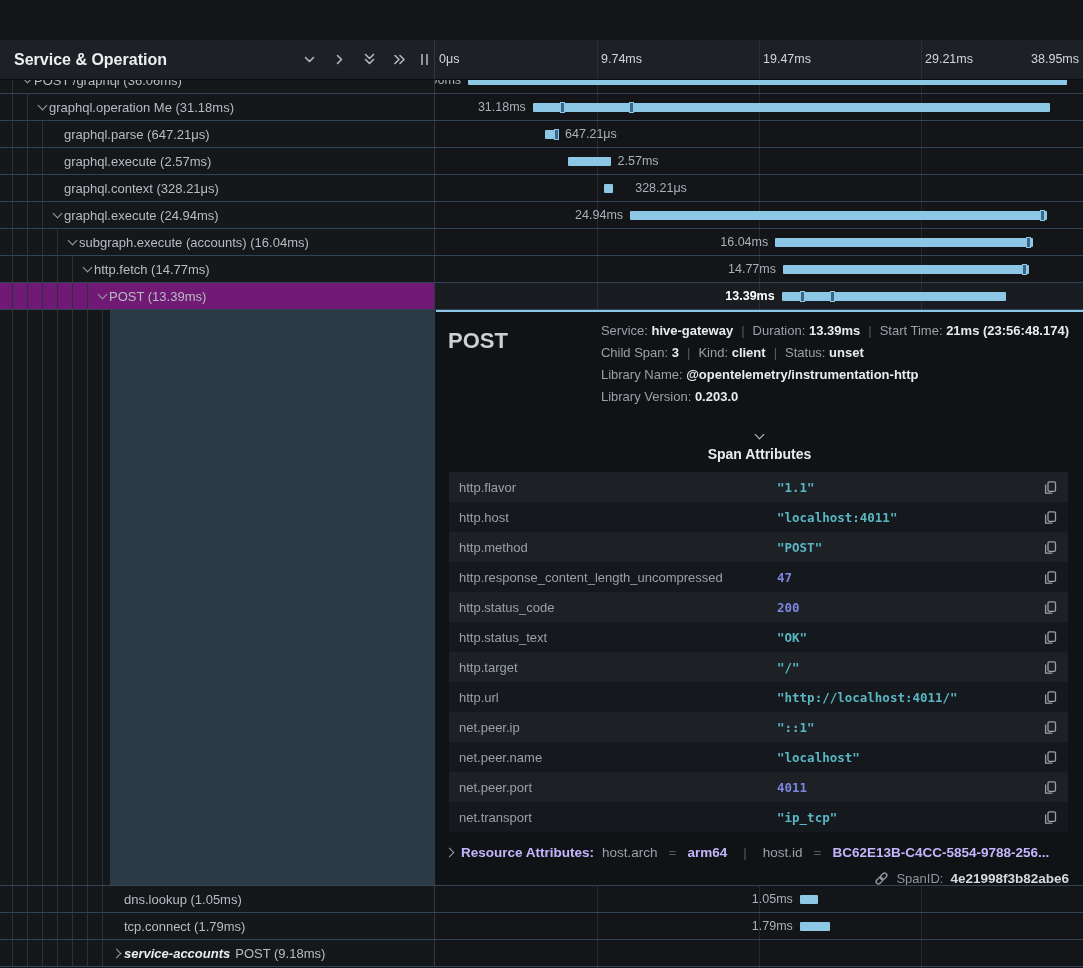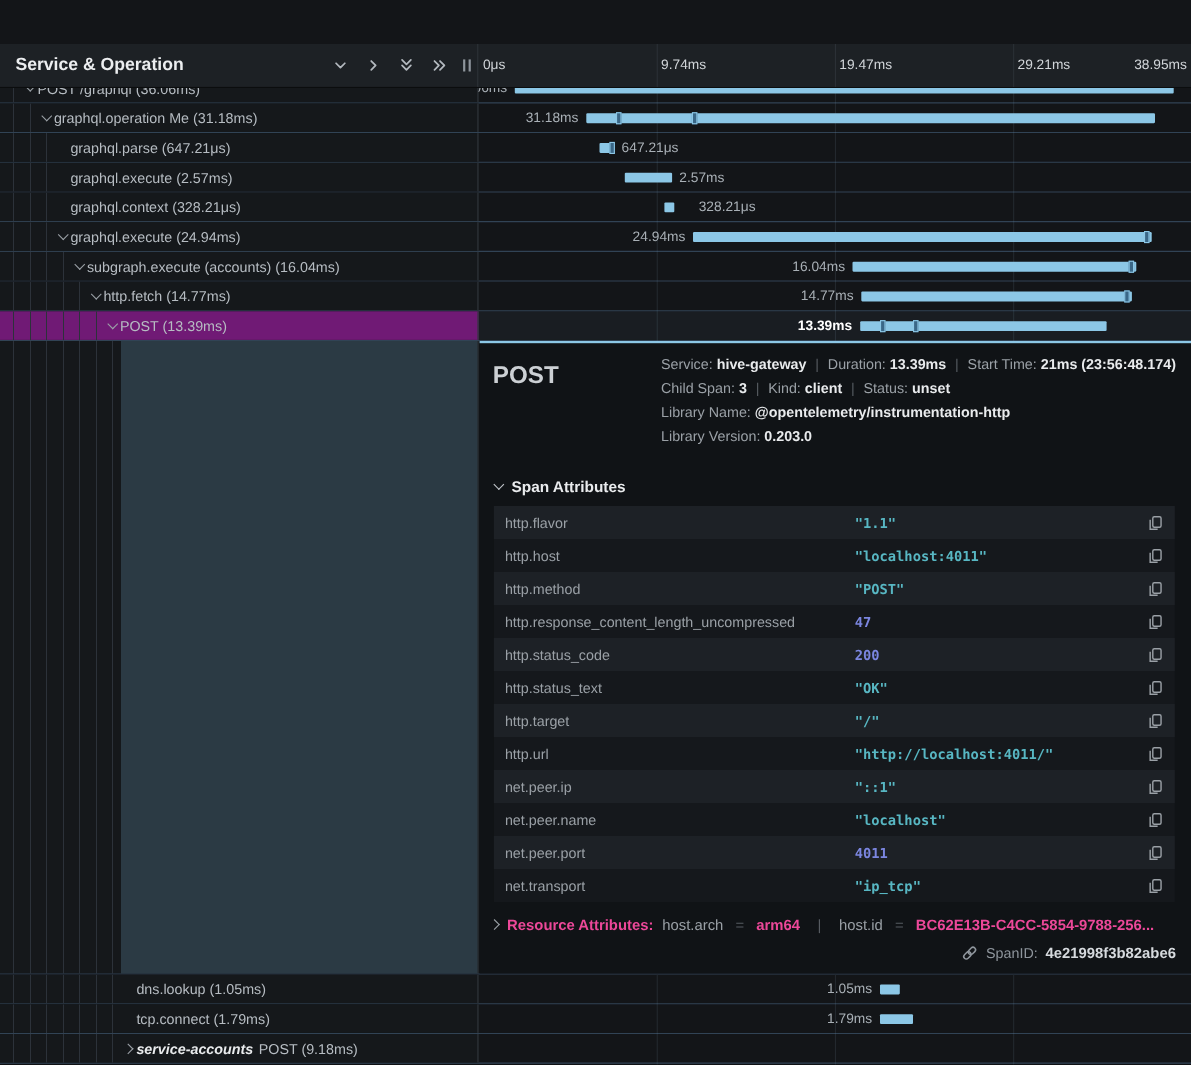--- a/index.html
+++ b/index.html
@@ -59,34 +59,34 @@
 
   
   .detail-panel{position:absolute;top:310px;left:436px;width:647px;height:575px;background:#101316;
                 border-top:2px solid #8cc7e6;box-sizing:border-box;padding:8px 14px 0 12px;overflow:hidden;z-index:4;}
   .detail-header{display:flex;justify-content:space-between;align-items:flex-start;}
   .detail-title{font-size:22px;font-weight:600;color:#ccd0d4;margin-top:8px;}
   .meta{font-size:13px;color:#9aa0a6;line-height:22px;}
   .meta b{color:#e9ebed;font-weight:700;}
   .sep{color:#565b61;margin:0 8px;}
   .attrs-head{display:flex;align-items:center;gap:8px;margin:26px 0 10px 2px;
-              font-size:14px;font-weight:700;color:#e9ebed;cursor:pointer;}
+              font-size:14px;font-weight:700;color:#e9ebed;cursor:pointer;flex-direction:column;}
   .attrs-head .cv{border-color:#c0c5ca;}
   .attr-table{margin:0 1px;}
   .attr-row{display:flex;align-items:center;height:30px;padding:0 10px;font-size:13px;box-sizing:border-box;}
   .attr-row:nth-child(odd){background:#1d2126;}
   .attr-row:nth-child(even){background:#15181c;}
   .attr-key{flex:0 0 318px;color:#9aa0a6;overflow:hidden;white-space:nowrap;}
   .attr-val{flex:1;font-family:"DejaVu Sans Mono",monospace;font-size:12.5px;font-weight:700;color:#58b7c3;white-space:nowrap;overflow:hidden;}
   .attr-val.num{color:#7b86e0;}
   .copy-btn{width:18px;flex:0 0 18px;cursor:pointer;display:flex;justify-content:flex-end;}
   .copy-btn svg{display:block;}
   .copy-btn rect,.copy-btn path{fill:none;stroke:#9aa0a6;stroke-width:1.3;}
   .resource{display:flex;align-items:center;gap:8px;margin-top:13px;font-size:13.5px;color:#9aa0a6;cursor:pointer;}
-  .resource b{color:#ec4899;font-weight:700;white-space:nowrap;}
+  .resource b{color:#c4b5fd;font-weight:700;white-space:nowrap;}
   .resource .rsep{color:#565b61;margin:0 3px;}
   .spanid{display:flex;justify-content:flex-end;align-items:center;gap:7px;margin-top:11px;
           font-size:13px;color:#8e959c;}
   .spanid b{color:#d6dade;font-weight:700;font-size:13.5px;}
   .link-icon rect{fill:none;stroke:#8e959c;stroke-width:1.4;}
 </style>
 </head>
 <body>
 
 <div class="app">

